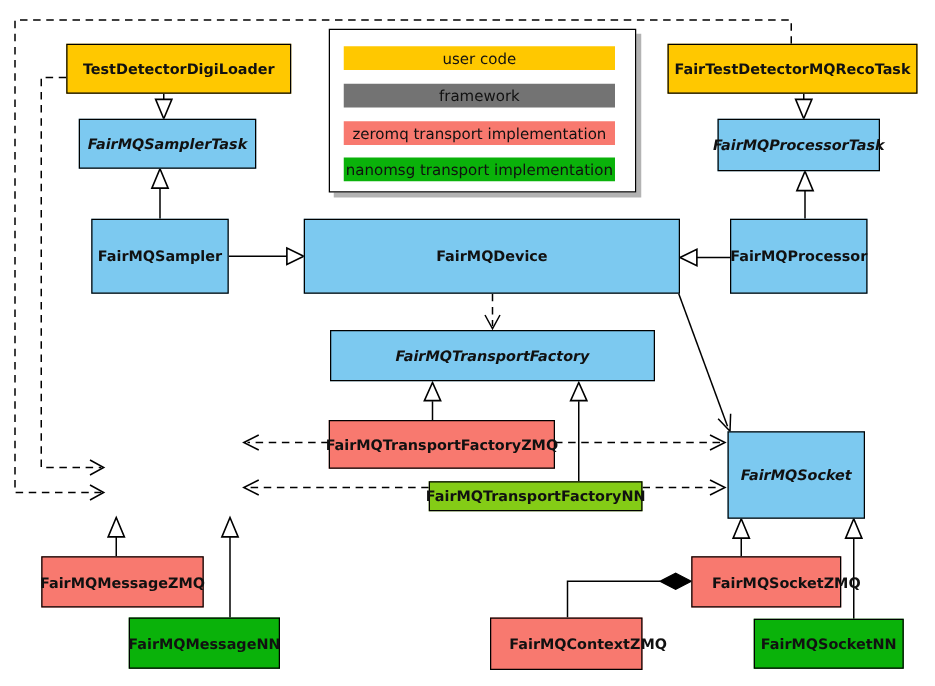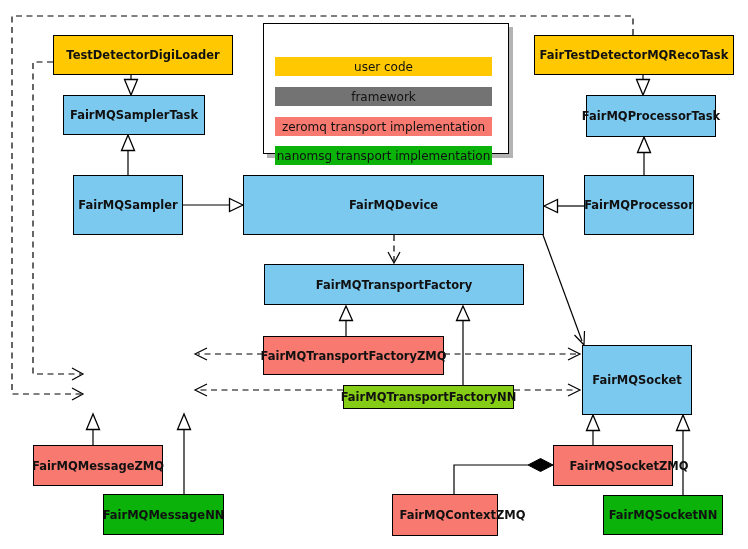--- a/index.html
+++ b/index.html
@@ -6,26 +6,26 @@
   #canvas{position:relative;width:748px;height:549px;background:#ffffff;overflow:hidden;
           font-family:"DejaVu Sans", sans-serif;}
   #wires{position:absolute;left:0;top:0;width:748px;height:549px;}
   #wires line,#wires path,#wires polyline{stroke:#000;fill:none;stroke-width:1.2;}
   #wires .dash{stroke-dasharray:6 4.5;}
   #wires .tri{fill:#fff;stroke:#000;stroke-width:1.3;}
   #wires .diamond{fill:#000;stroke:#000;stroke-width:1;}
   .node{position:absolute;box-sizing:border-box;border:1.4px solid #000;
         display:flex;align-items:center;justify-content:center;
         font-weight:bold;font-size:11.5px;color:#111;white-space:nowrap;}
-  .abstract{}
+  .abstract{font-style:italic;}
   .legend{position:absolute;left:263px;top:23px;width:244px;height:129px;
           background:#fff;border:1.6px solid #000;box-shadow:4px 4px 0 #b3b3b3;}
   .legend-bar{position:absolute;left:11px;width:217px;height:19px;
           display:flex;align-items:center;justify-content:center;
-          font-size:12px;color:#111;white-space:nowrap;margin-top:20px;}
+          font-size:12px;color:#111;white-space:nowrap;}
 </style>
 </head>
 <body>
 
 <div id="canvas">
 
   <svg id="wires" viewBox="0 0 748 549">
 
     <g>
       <line x1="131" y1="75" x2="131" y2="80"></line>
@@ -118,27 +118,27 @@
   <div class="legend">
     <div class="legend-bar" style="top: 13px; background-color: rgb(255, 200, 0);">user code</div>
     <div class="legend-bar" style="top: 43px; background-color: #737373;">framework</div>
     <div class="legend-bar" style="top: 73px; background-color: rgb(248, 121, 111);">zeromq transport implementation</div>
     <div class="legend-bar" style="top: 102px; background-color: rgb(10, 178, 10);">nanomsg transport implementation</div>
   </div>
 
   <div class="node" style="left: 53px; top: 35px; width: 180px; height: 40px; background-color: rgb(255, 200, 0);">TestDetectorDigiLoader</div>
   <div class="node" style="left: 534px; top: 35px; width: 200px; height: 40px; background-color: rgb(255, 200, 0);">FairTestDetectorMQRecoTask</div>
   <div class="node abstract" style="left: 63px; top: 95px; width: 142px; height: 40px; background-color: rgb(124, 201, 240);">FairMQSamplerTask</div>
-  <div class="node abstract" style="left: 574px; top: 95px; width: 130px; height: 42px; background-color: rgb(124, 201, 240); margin-left: 12px;">FairMQProcessorTask</div>
+  <div class="node abstract" style="left: 574px; top: 95px; width: 130px; height: 42px; background-color: rgb(124, 201, 240);">FairMQProcessorTask</div>
   <div class="node" style="left: 73px; top: 175px; width: 110px; height: 60px; background-color: rgb(124, 201, 240);">FairMQSampler</div>
   <div class="node" style="left: 243px; top: 175px; width: 301px; height: 60px; background-color: rgb(124, 201, 240);">FairMQDevice</div>
   <div class="node abstract" style="left: 264px; top: 264px; width: 260px; height: 41px; background-color: rgb(124, 201, 240);">FairMQTransportFactory</div>
   <div class="node" style="left: 584px; top: 175px; width: 110px; height: 60px; background-color: rgb(124, 201, 240);">FairMQProcessor</div>
   <div class="node" style="left: 263px; top: 336px; width: 181px; height: 39px; background-color: rgb(248, 121, 111);">FairMQTransportFactoryZMQ</div>
   <div class="node" style="left: 343px; top: 385px; width: 171px; height: 24px; background-color: #84cc16;">FairMQTransportFactoryNN</div>
   <div class="node abstract" style="left: 582px; top: 345px; width: 110px; height: 70px; background-color: rgb(124, 201, 240);">FairMQSocket</div>
   <div class="node" style="left: 33px; top: 445px; width: 130px; height: 41px; background-color: rgb(248, 121, 111);">FairMQMessageZMQ</div>
   <div class="node" style="left: 103px; top: 494px; width: 121px; height: 41px; background-color: rgb(10, 178, 10);">FairMQMessageNN</div>
   <div class="node" style="left: 553px; top: 445px; width: 120px; height: 41px; background-color: rgb(248, 121, 111); padding-left: 32px;">FairMQSocketZMQ</div>
   <div class="node" style="left: 603px; top: 495px; width: 120px; height: 40px; background-color: rgb(10, 178, 10);">FairMQSocketNN</div>
-  <div class="node" style="left: 392px; top: 494px; width: 106px; height: 42px; background-color: rgb(248, 121, 111); padding-left: 35px;">FairMQContextZMQ</div>
+  <div class="node" style="left: 392px; top: 494px; width: 122px; height: 42px; background-color: rgb(248, 121, 111); padding-left: 35px;">FairMQContextZMQ</div>
 
 </div>
 
 </body></html>

